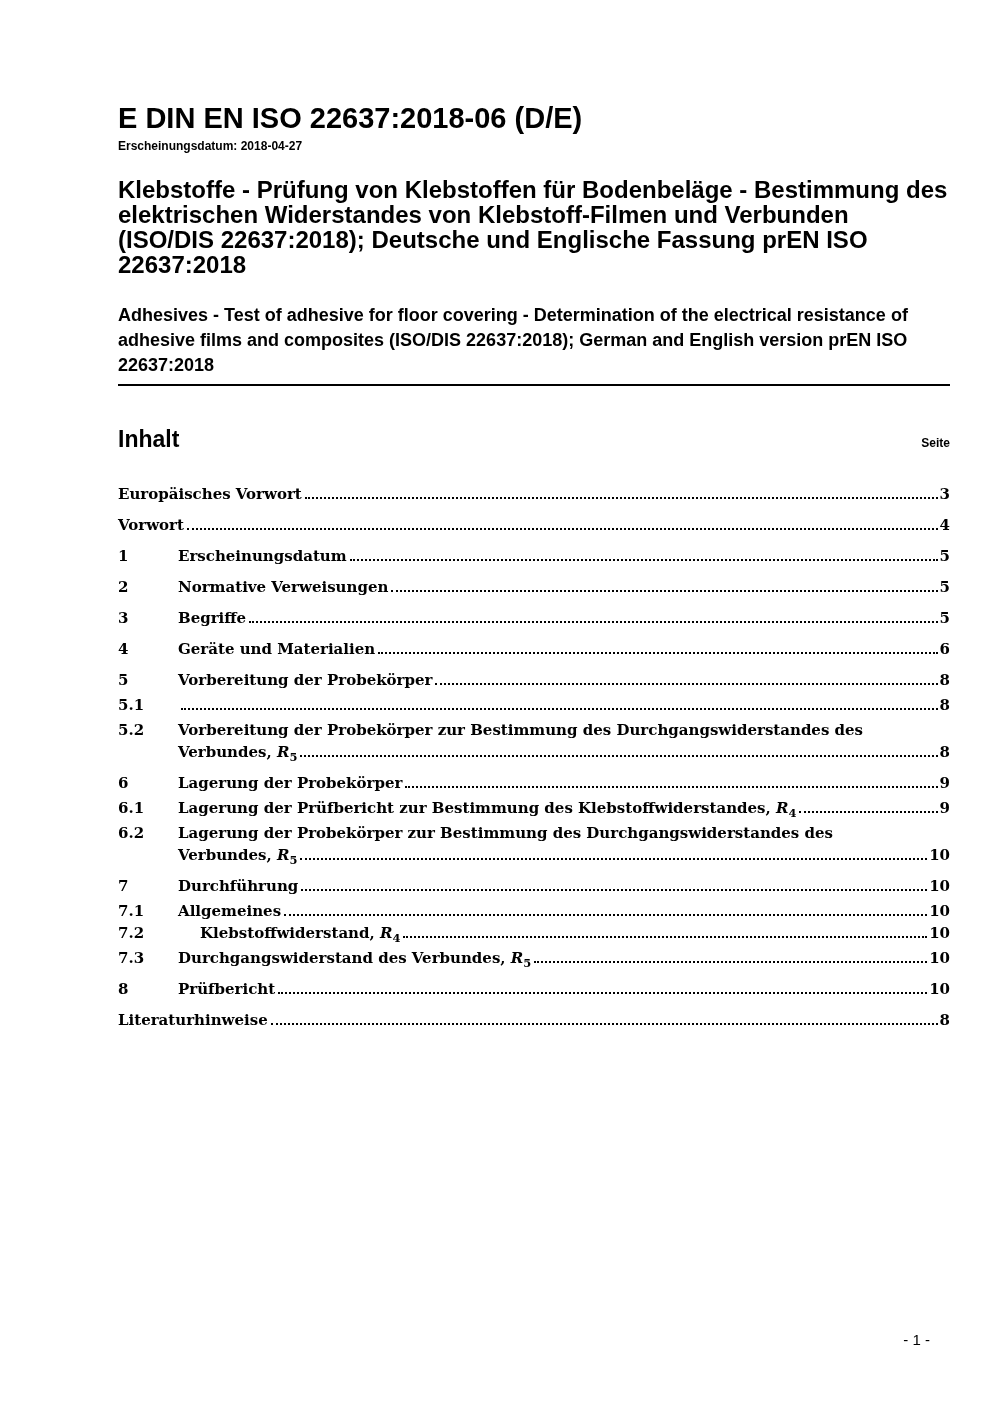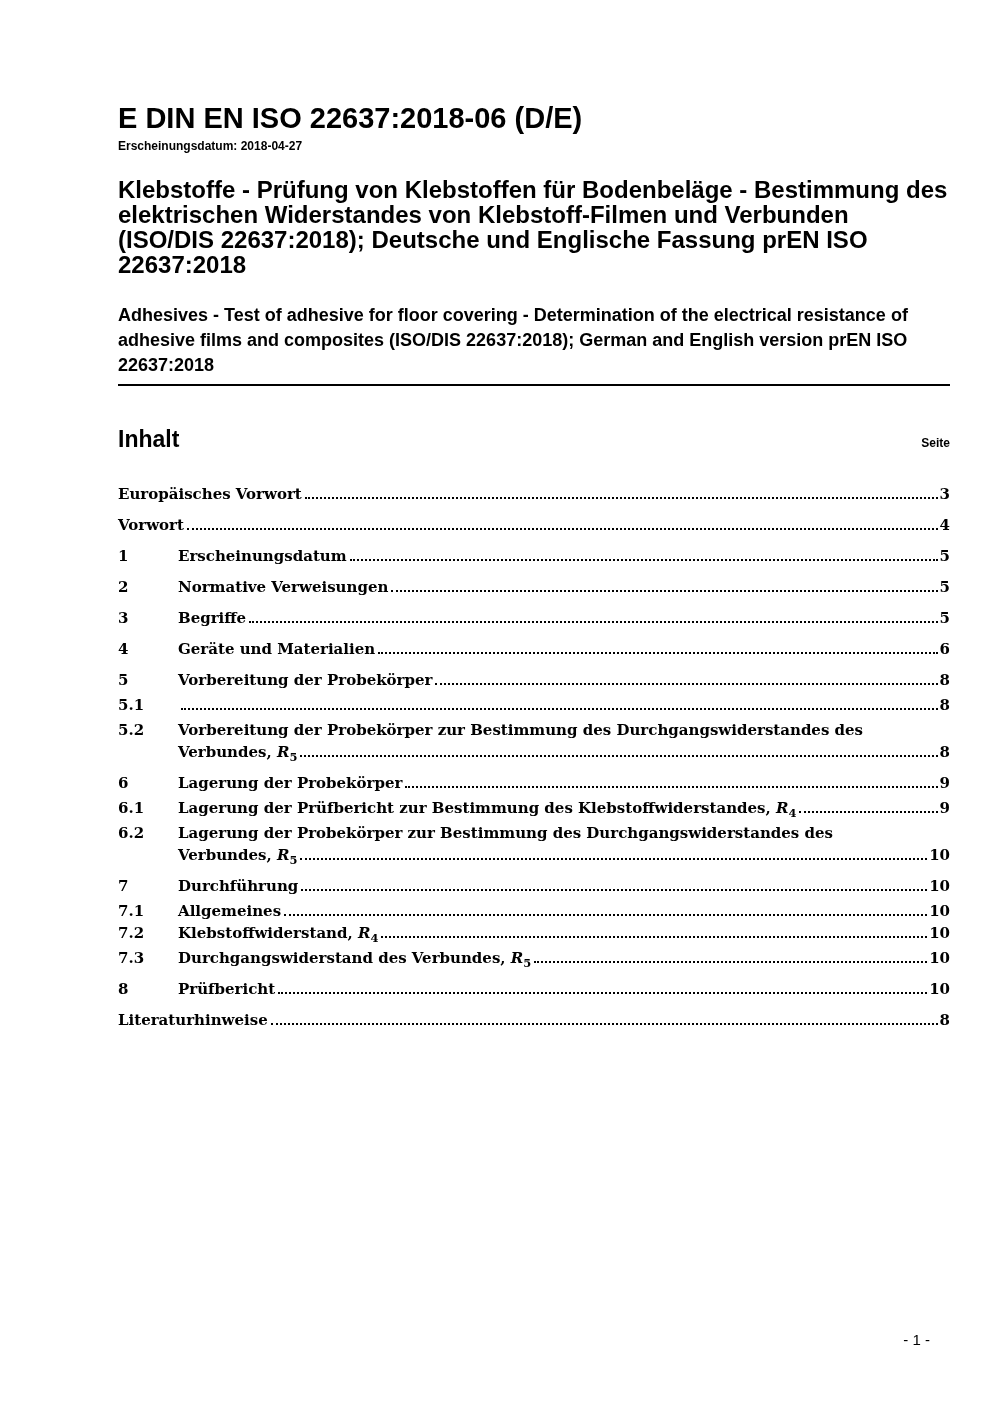--- a/index.html
+++ b/index.html
@@ -65,21 +65,21 @@
     font-weight: bold;
     font-size: 15px;
   }
   .toc-row {
     display: flex;
     align-items: baseline;
   }
   .gap-first { margin-top: 0; }
   .gap-lg { margin-top: 9px; }
   .gap-md { margin-top: 3px; }
-  .gap-sm { margin-top: 0; }
+  .gap-sm { margin-top: 0; gap: 22px; }
   .toc-num { flex: 0 0 60px; }
   .toc-body { flex: 1 1 auto; min-width: 0; display: block; }
   .toc-line {
     display: flex;
     align-items: baseline;
     line-height: 22px;
   }
   .toc-text { white-space: nowrap; flex: 0 1 auto; }
   .toc-text .sym { font-style: italic; }
   .toc-text sub { font-size: 11.5px; line-height: 0; }

